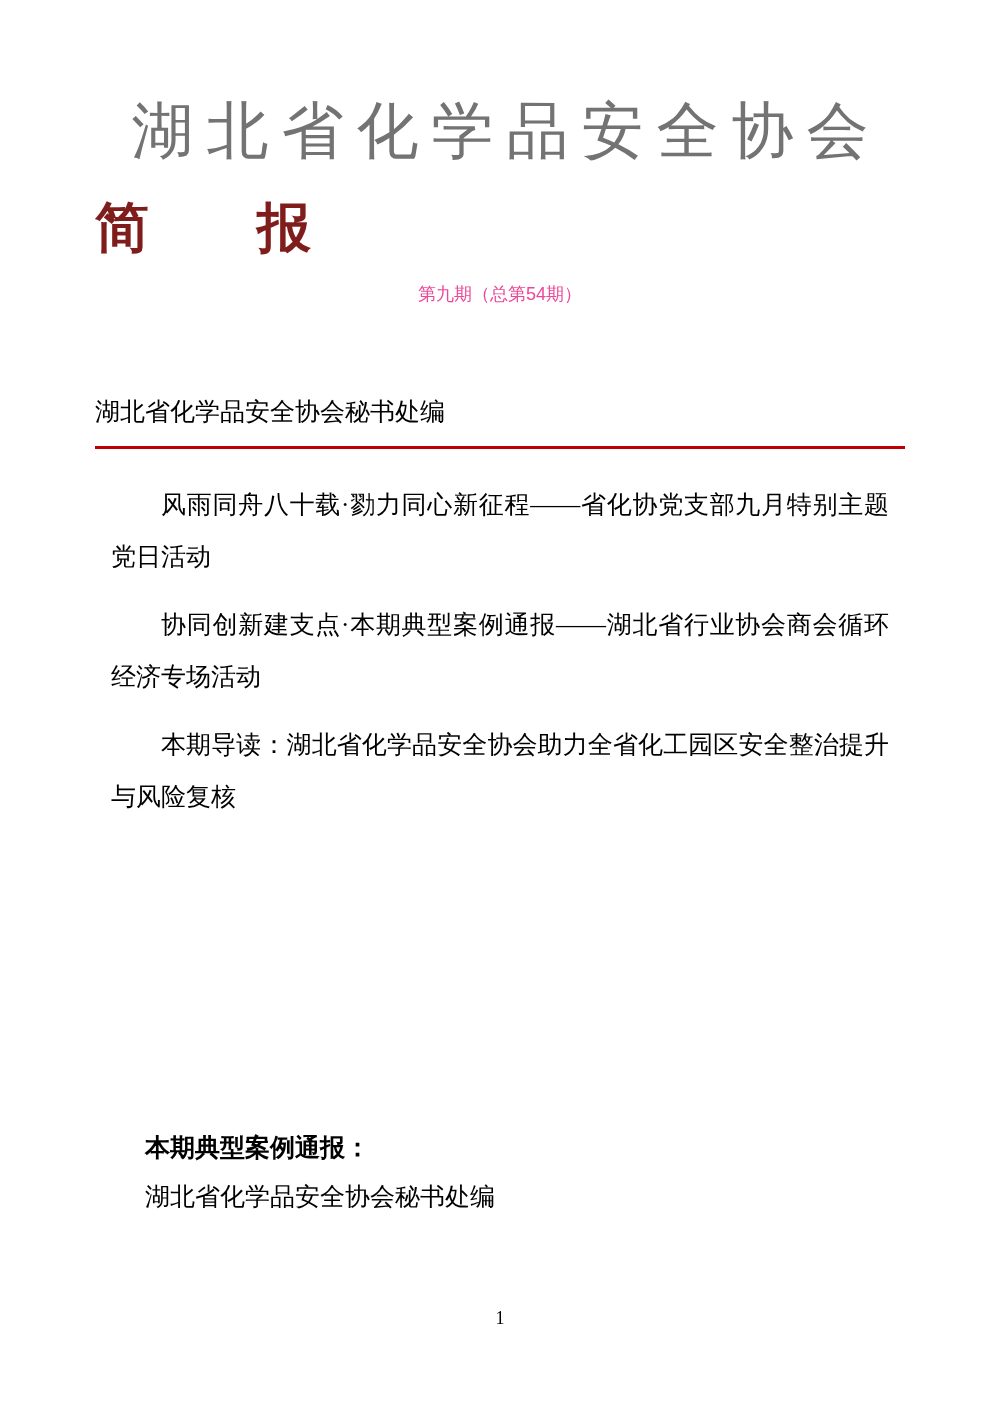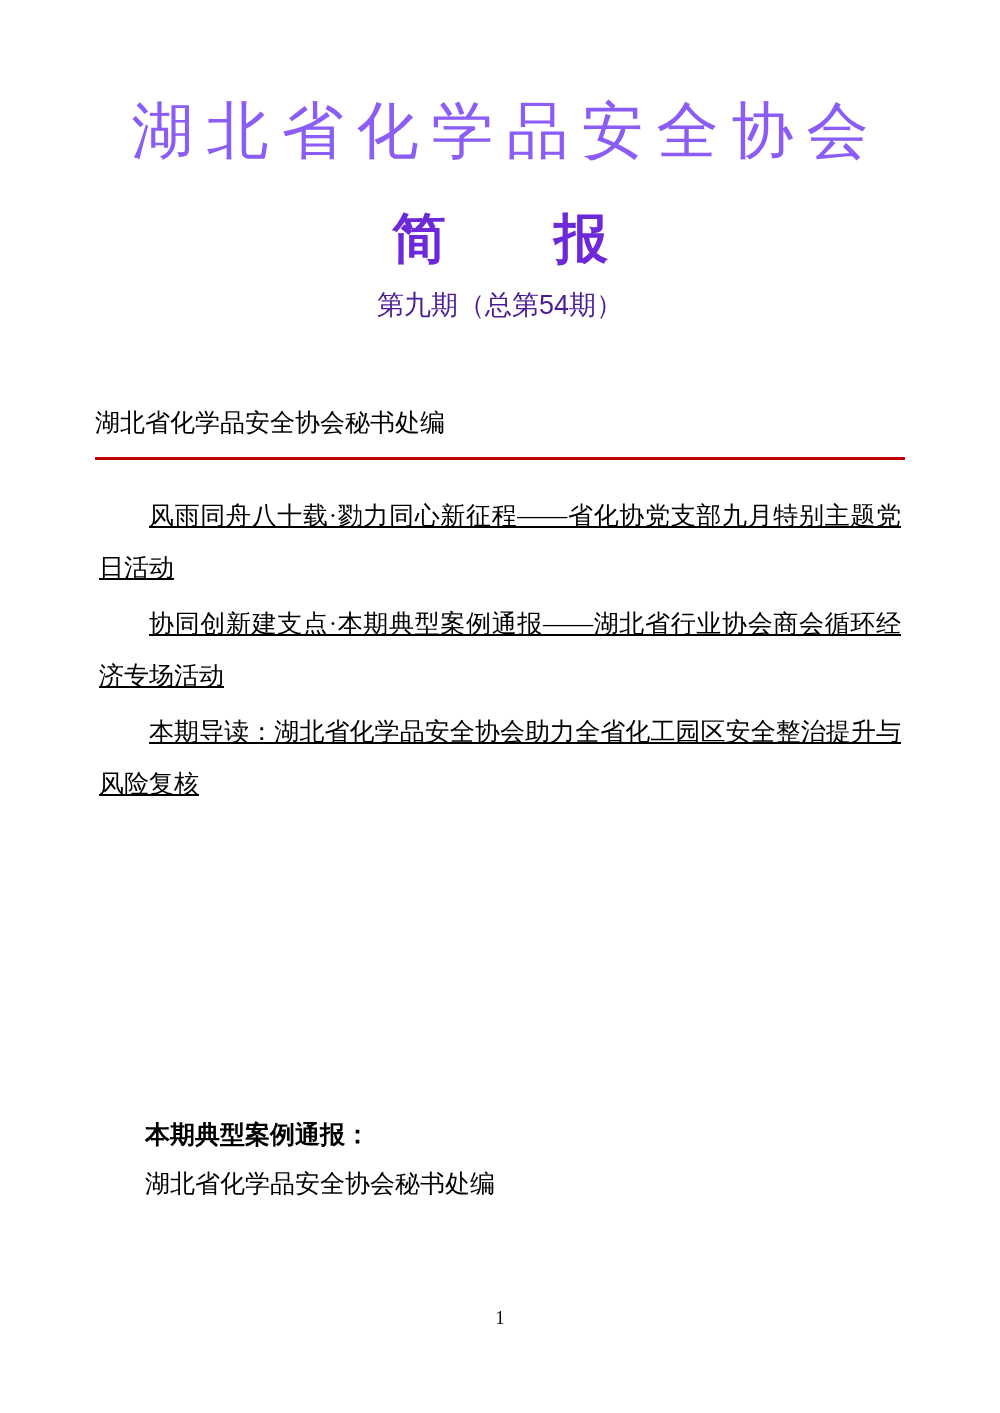--- a/index.html
+++ b/index.html
@@ -21,41 +21,40 @@
     margin: 0 95px;
     width: 810px;
   }
   
   .doc-title {
     margin-top: 96px;
     font-size: 62px;
     line-height: 70px;
     font-weight: 400;
     text-align: center;
-    color: #8b5cf6;
+    color: #737373;
     letter-spacing: 0.21em;
     padding-left: 0.21em;
     white-space: nowrap;
   }
   .doc-subtitle {
-    margin-top: 44px;
+    margin-top: 33px;
     font-size: 54px;
     line-height: 58px;
     font-weight: 700;
-    text-align: center;
-    color: #6d28d9;
+    color: #7f1d1d;
     white-space: pre;
   }
   .doc-issue {
     margin-top: 20px;
-    font-size: 27px;
+    font-size: 18px;
     line-height: 34px;
     text-align: center;
     font-family: "Liberation Sans", "DejaVu Sans", sans-serif;
-    color: #4c1d95;
+    color: #ec4899;
   }
   .masthead-row {
     margin-top: 85px;
     display: flex;
     justify-content: space-between;
     align-items: baseline;
     font-size: 25px;
     line-height: 32px;
   }
   .red-rule {
@@ -72,24 +71,23 @@
     font-weight: 700;
     font-family: "Liberation Sans", "DejaVu Sans", sans-serif;
   }
   .guide-body {
     margin-top: 30px;
     font-size: 25px;
     line-height: 52px;
     text-align: justify;
   }
   .guide-body p {
-    margin: 4px;
+    margin: 16px;
     padding: 0;
     text-indent: 2em;
-    text-decoration: underline;
   }
   
   .case-heading {
     margin-top: 307px;
     padding-left: 50px;
     font-size: 25px;
     line-height: 34px;
     font-weight: 700;
     font-family: "Liberation Sans", "DejaVu Sans", sans-serif;
   }

